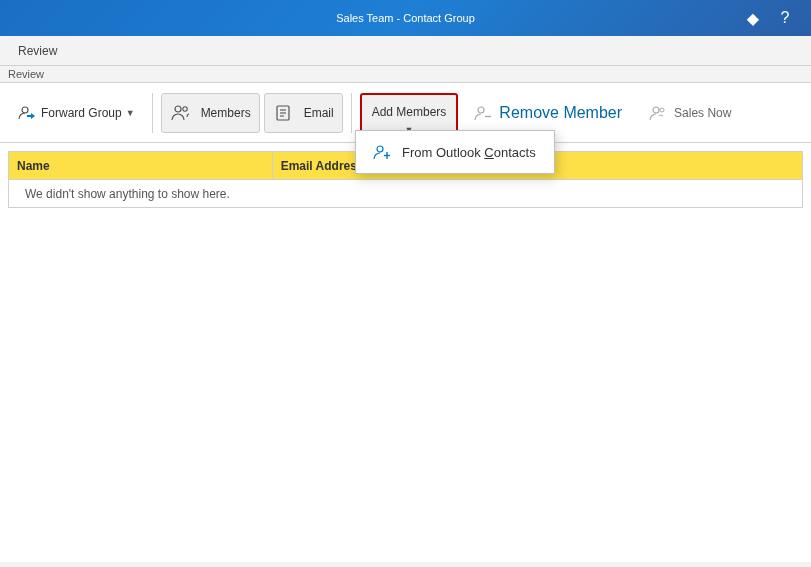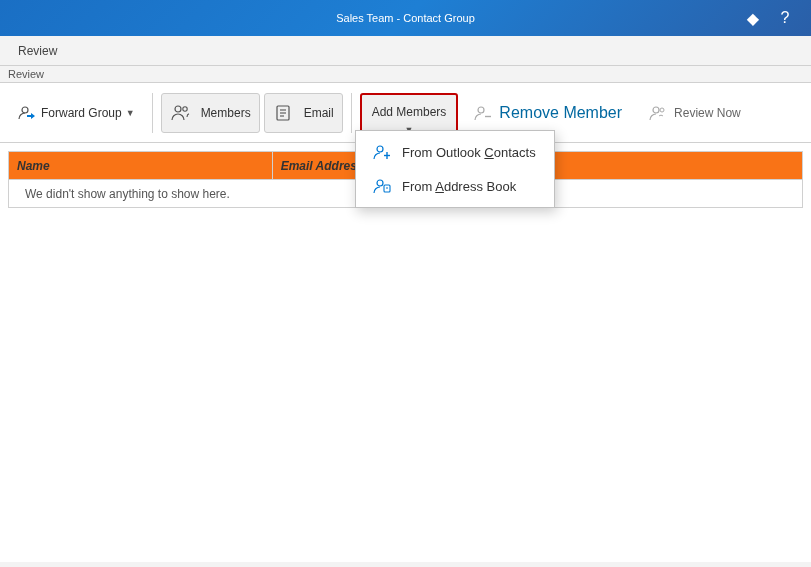--- a/index.html
+++ b/index.html
@@ -179,23 +179,22 @@
       border-collapse: collapse;
     }
     .content-table td {
       border: 1px solid #d0d0d0;
       padding: 4px 8px;
       font-size: 12px;
       color: #333;
       height: 28px;
     }
     .content-table .header-row td {
-      background: #f97316;
+      background: #fde047;
       font-weight: 600;
-      font-style: italic;
     }
 
     .no-results {
       color: #555;
       font-size: 12px;
       padding: 4px 8px;
     }
 
     
     .dropdown-menu {
@@ -308,46 +307,37 @@
       <span>Remove Member</span>
     </button>
 
     <button class="update-btn">
       <svg class="icon-svg" viewBox="0 0 20 20" fill="none">
         <circle cx="8" cy="7" r="3" stroke="#aaa" stroke-width="1.2"></circle>
         <path d="M2 17c0-3.3 2.7-6 6-6" stroke="#aaa" stroke-width="1.2"></path>
         <circle cx="14" cy="7" r="2" stroke="#aaa" stroke-width="1"></circle>
         <path d="M11 13c1-1 3-1 4 0" stroke="#aaa" stroke-width="1"></path>
       </svg>
-      <span>Review Now</span>
+      <span>Sales Now</span>
     </button>
 
   </div>
 
   <div class="dropdown-menu">
 
     <div class="dropdown-item">
       <svg class="dropdown-item-icon" viewBox="0 0 20 20" fill="none">
         <circle cx="8" cy="7" r="3" stroke="#0078d4" stroke-width="1.2"></circle>
         <path d="M2 17c0-3.3 2.7-6 6-6" stroke="#0078d4" stroke-width="1.2"></path>
         <line x1="15" y1="10" x2="15" y2="17" stroke="#0078d4" stroke-width="1.4"></line>
         <line x1="12" y1="13.5" x2="18" y2="13.5" stroke="#0078d4" stroke-width="1.4"></line>
       </svg>
       <span>From Outlook <span class="underline">C</span>ontacts</span>
     </div>
 
-    <div class="dropdown-item">
-      <svg class="dropdown-item-icon" viewBox="0 0 20 20" fill="none">
-        <circle cx="8" cy="7" r="3" stroke="#0078d4" stroke-width="1.2"></circle>
-        <path d="M2 17c0-3.3 2.7-6 6-6" stroke="#0078d4" stroke-width="1.2"></path>
-        <rect x="12" y="9" width="6" height="7" rx="1" stroke="#0078d4" stroke-width="1.1"></rect>
-        <line x1="14" y1="12" x2="16" y2="12" stroke="#0078d4" stroke-width="1"></line>
-      </svg>
-      <span>From <span class="underline">A</span>ddress Book</span>
-    </div>
 
 
   </div>
 </div>
 
 <div class="main-content">
   <table class="content-table">
     <thead>
       <tr class="header-row">
         <td>Name</td>

